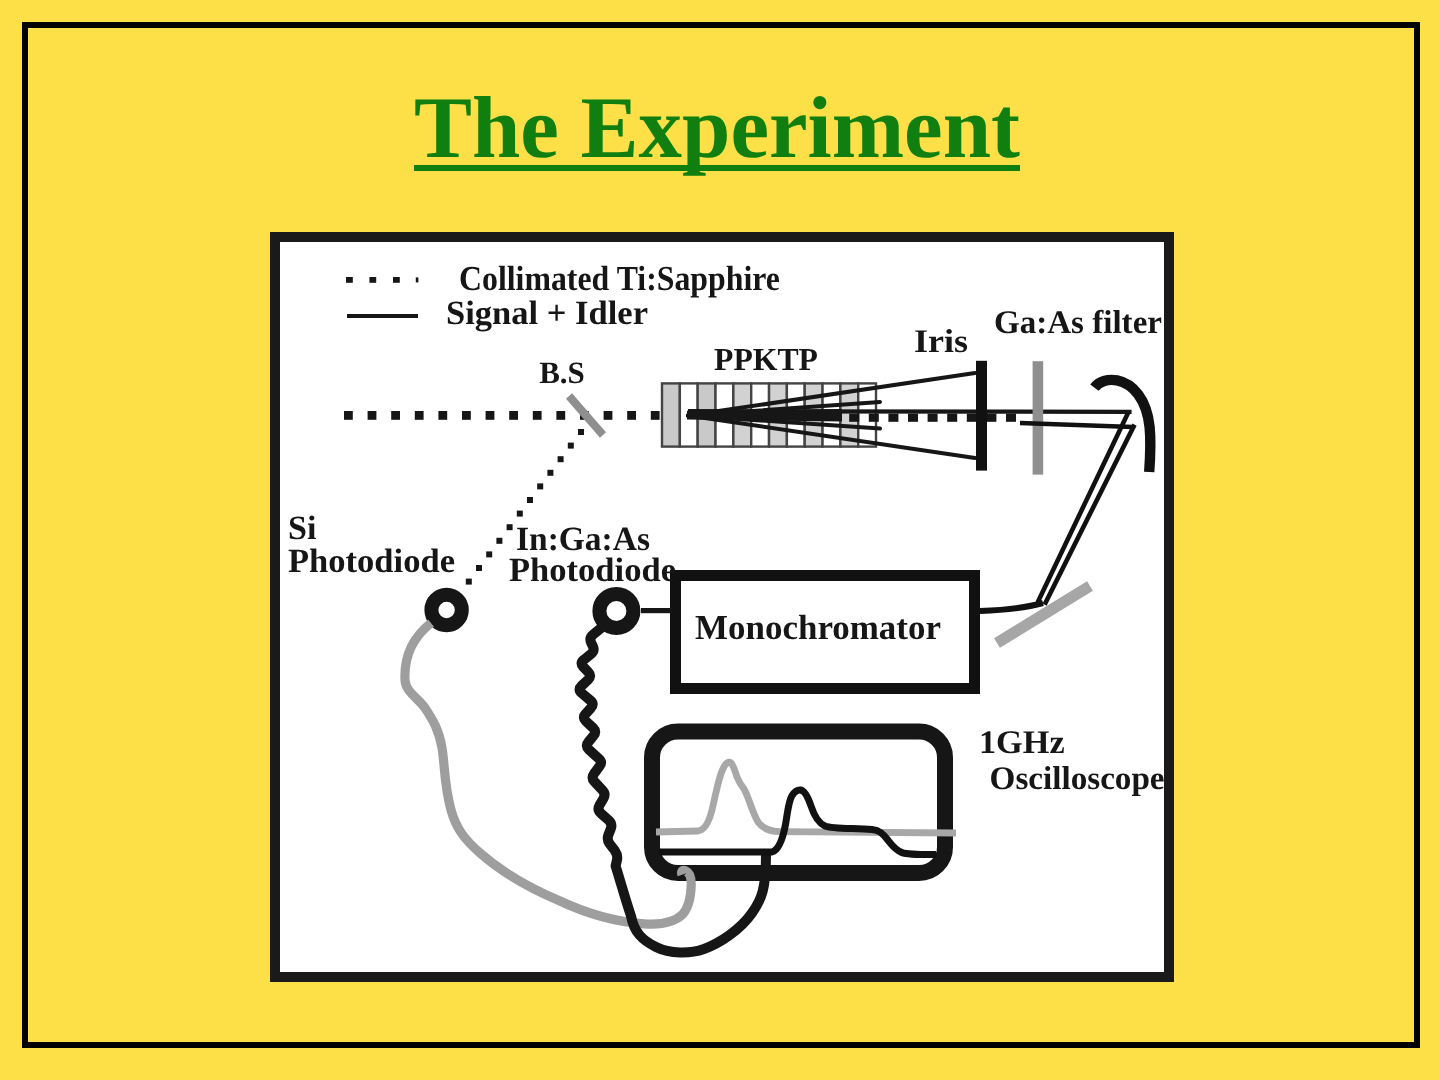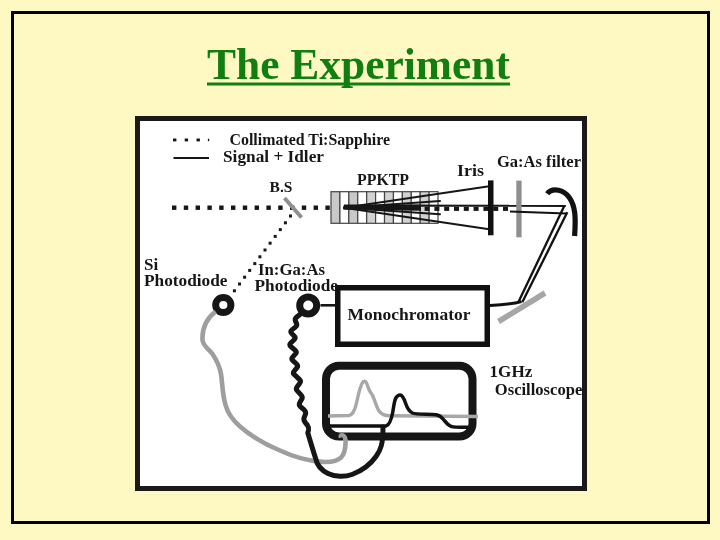--- a/index.html
+++ b/index.html
@@ -1,16 +1,16 @@
 <!DOCTYPE html>
 <html><head>
 <meta charset="utf-8">
 <style>
   html,body{margin:0;padding:0;background:#ffffff;}
-  #slide{position:relative;width:720px;height:540px;background:#fef9c3;overflow:hidden;}
+  #slide{position:relative;width:720px;height:540px;background:#fde047;overflow:hidden;}
   svg text{font-family:"Liberation Serif",serif;font-weight:bold;}
 </style>
 </head>
 <body>
 <div id="slide">
 <svg width="720" height="540" viewBox="0 0 720 540">
 
   <rect x="12.5" y="12.5" width="696" height="510" fill="none" stroke="#000000" stroke-width="3"></rect>
 
   <text x="358.5" y="78.5" font-size="44" text-anchor="middle" fill="#107f10" textLength="303" lengthAdjust="spacingAndGlyphs">The Experiment</text>

